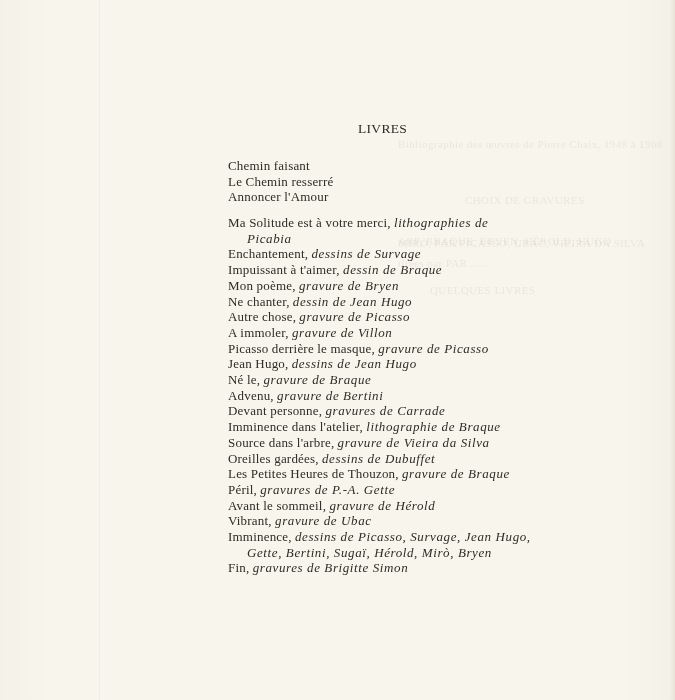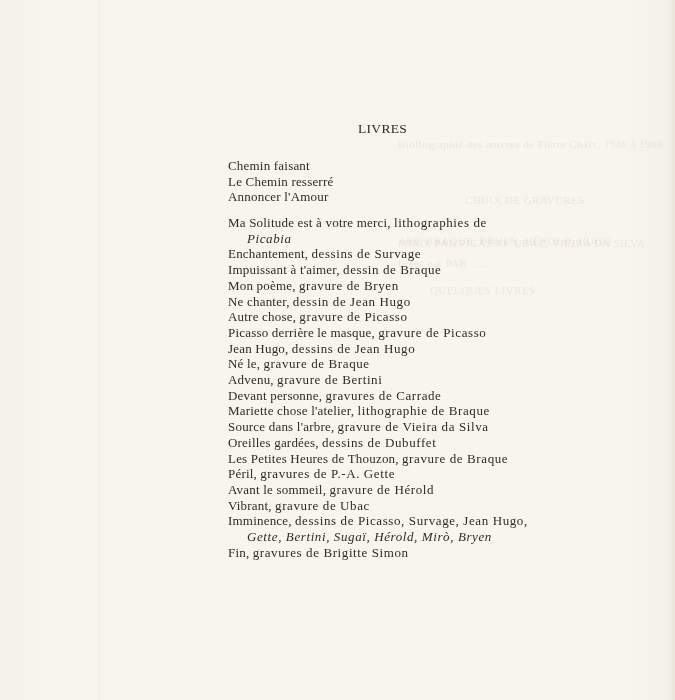--- a/index.html
+++ b/index.html
@@ -72,20 +72,21 @@
       width: 330px;
     }
     .list li {
       font-size: 13px;
       line-height: 15.7px;
       margin: 0;
       padding: 0;
       white-space: nowrap;
     }
     .list li .desc {
+      font-style: italic;
       letter-spacing: 0.6px;
     }
     .list li .cont {
       display: block;
       padding-left: 19px;
       font-style: italic;
       letter-spacing: 0.6px;
     }
     .list li .cont.flush {
       padding-left: 19px;
@@ -121,26 +122,27 @@
       <li>
         <span class="title-text">Ma Solitude est à votre merci,</span>
         <span class="desc">lithographies de</span>
         <span class="cont flush">Picabia</span>
       </li>
       <li><span class="title-text">Enchantement,</span> <span class="desc">dessins de Survage</span></li>
       <li><span class="title-text">Impuissant à t'aimer,</span> <span class="desc">dessin de Braque</span></li>
       <li><span class="title-text">Mon poème,</span> <span class="desc">gravure de Bryen</span></li>
       <li><span class="title-text">Ne chanter,</span> <span class="desc">dessin de Jean Hugo</span></li>
       <li><span class="title-text">Autre chose,</span> <span class="desc">gravure de Picasso</span></li>
+      <li><span class="title-text">A immoler,</span> <span class="desc">gravure de Villon</span></li>
       <li><span class="title-text">Picasso derrière le masque,</span> <span class="desc">gravure de Picasso</span></li>
       <li><span class="title-text">Jean Hugo,</span> <span class="desc">dessins de Jean Hugo</span></li>
       <li><span class="title-text">Né le,</span> <span class="desc">gravure de Braque</span></li>
       <li><span class="title-text">Advenu,</span> <span class="desc">gravure de Bertini</span></li>
       <li><span class="title-text">Devant personne,</span> <span class="desc">gravures de Carrade</span></li>
-      <li><span class="title-text">Mariette chose l'atelier,</span> <span class="desc">lithographie de Braque</span></li>
+      <li><span class="title-text">Imminence dans l'atelier,</span> <span class="desc">lithographie de Braque</span></li>
       <li><span class="title-text">Source dans l'arbre,</span> <span class="desc">gravure de Vieira da Silva</span></li>
       <li><span class="title-text">Oreilles gardées,</span> <span class="desc">dessins de Dubuffet</span></li>
       <li><span class="title-text">Les Petites Heures de Thouzon,</span> <span class="desc">gravure de Braque</span></li>
       <li><span class="title-text">Péril,</span> <span class="desc">gravures de P.-A. Gette</span></li>
       <li><span class="title-text">Avant le sommeil,</span> <span class="desc">gravure de Hérold</span></li>
       <li><span class="title-text">Vibrant,</span> <span class="desc">gravure de Ubac</span></li>
       <li>
         <span class="title-text">Imminence,</span>
         <span class="desc">dessins de Picasso, Survage, Jean Hugo,</span>
         <span class="cont">Gette, Bertini, Sugaï, Hérold, Mirò, Bryen</span>

